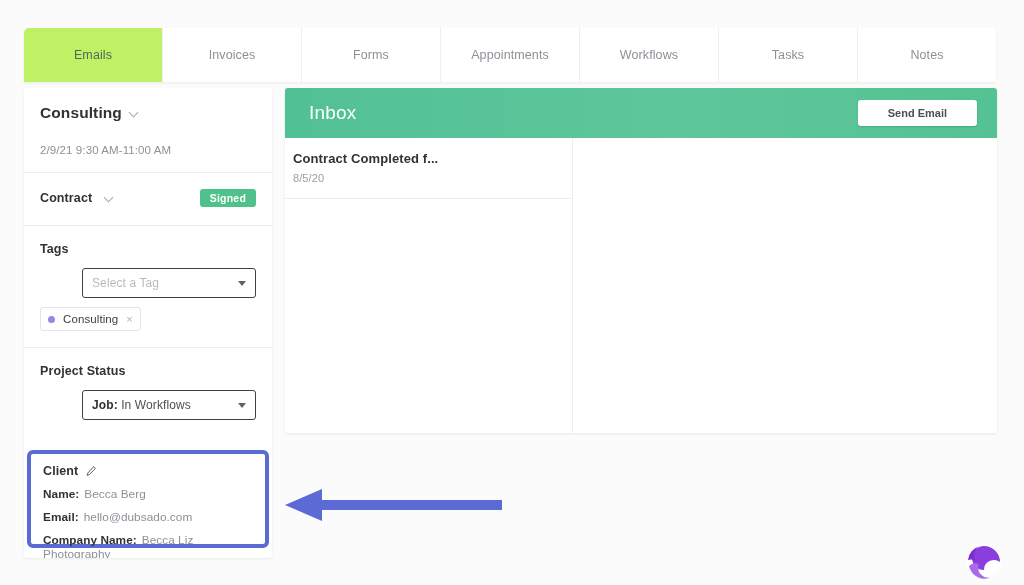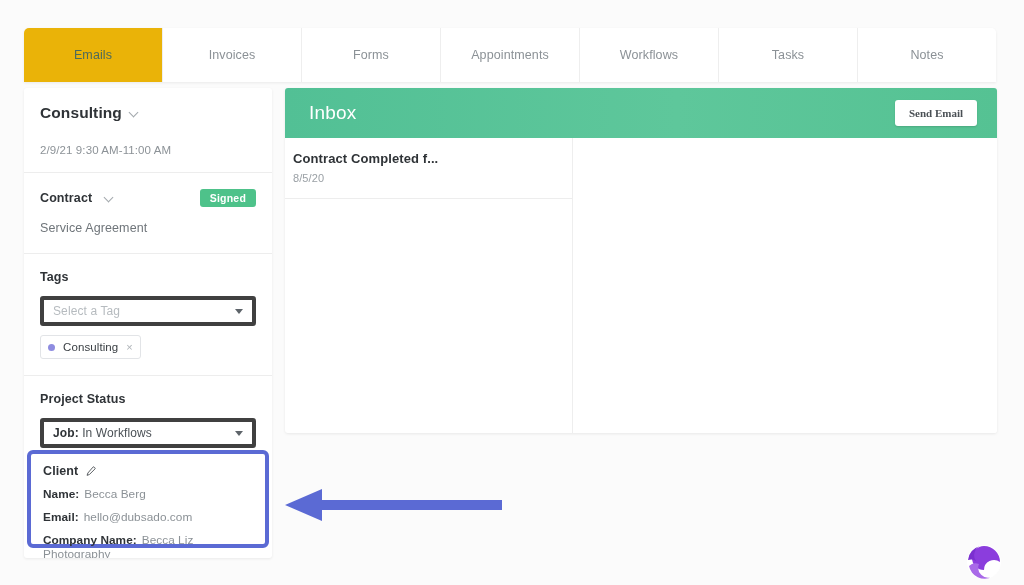--- a/index.html
+++ b/index.html
@@ -26,21 +26,21 @@
     display: flex; align-items: center; justify-content: center;
     font-size: 12.5px; color: #8b9196;
     border-right: 1px solid #eeeeee;
     background: #ffffff;
     letter-spacing: .1px;
     cursor: pointer;
     height: 100%;
   }
   .tab:last-child { border-right: none; }
   .tab.active {
-    background: #eab308;
+    background: #bef264;
     color: #4c6a5c;
   }
 
   
   .sidebar {
     position: absolute; left: 24px; top: 88px;
     width: 248px; height: 470px;
     background: #ffffff;
     border-radius: 3px;
     box-shadow: 0 1px 3px rgba(0,0,0,0.07);
@@ -69,25 +69,26 @@
     font-size: 10.5px; font-weight: 600;
     padding: 3px 10px; border-radius: 3px;
     letter-spacing: .2px;
   }
   .sub-text { font-size: 12.5px; color: #6f757a; margin-top: 14px; letter-spacing: .1px; }
 
   .field-label { font-size: 12.5px; color: #2f3337; font-weight: 700; letter-spacing: .1px; }
 
   .select-box {
     margin-top: 12px; height: 30px;
-    border: 4px solid #404040; border-radius: 3px;
+    border: 1px solid #404040; border-radius: 3px;
     background: #ffffff;
     display: flex; align-items: center; justify-content: space-between;
     padding: 0 9px;
     cursor: pointer;
+    margin-left: 42px;
   }
   .select-ph { font-size: 12px; color: #b6bbbf; letter-spacing: .1px; }
   .select-val { font-size: 12px; color: #4a5055; letter-spacing: .1px; }
   .select-val b { color: #2f3337; font-weight: 700; }
   .caret {
     width: 0; height: 0;
     border-left: 4.5px solid transparent;
     border-right: 4.5px solid transparent;
     border-top: 5px solid #5e646a;
   }
@@ -134,24 +135,24 @@
     height: 50px;
     background: linear-gradient(90deg, #52c095 0%, #5ec79b 55%, #55c293 100%);
     display: flex; align-items: center; justify-content: space-between;
     padding: 0 20px 0 24px;
   }
   .main-title { font-size: 19px; color: #ffffff; letter-spacing: .2px; }
   .send-btn {
     background: #ffffff; color: #4a5055;
     font-size: 11px; font-weight: 600;
     border: none; border-radius: 3px;
-    padding: 7px 14px;
+    padding: 7px 30px;
     box-shadow: 0 1px 2px rgba(0,0,0,0.14);
     cursor: pointer;
-    font-family: Liberation Serif, serif;
+    font-family: Liberation Sans, sans-serif;
   }
   .main-body { flex: 1; display: flex; }
   .email-list { width: 288px; border-right: 1px solid #eeeeee; }
   .email-item {
     padding: 13px 16px 14px 8px;
     border-bottom: 1px solid #ededed;
     cursor: pointer;
   }
   .email-subject { font-size: 13px; font-weight: 700; color: #2f3337; letter-spacing: .1px; }
   .email-date { font-size: 11px; color: #9aa0a5; margin-top: 6px; letter-spacing: .1px; }
@@ -205,21 +206,20 @@
     <div class="divider"></div>
 
     <div class="sb-section" style="padding-top:16px;padding-bottom:18px;">
       <div class="row-between">
         <div style="display:flex;align-items:center;gap:13px;">
           <span class="lbl-strong">Contract</span>
           <span class="chev"></span>
         </div>
         <span class="badge">Signed</span>
       </div>
-      <div class="sub-text">Service Agreement</div>
     </div>
 
     <div class="divider"></div>
 
     <div class="sb-section" style="padding-top:16px;padding-bottom:16px;">
       <div class="field-label">Tags</div>
       <div class="select-box">
         <span class="select-ph">Select a Tag</span>
         <span class="caret"></span>
       </div>

